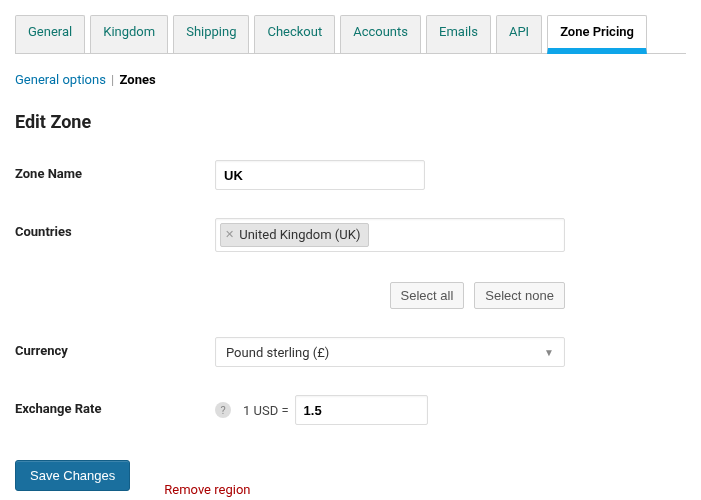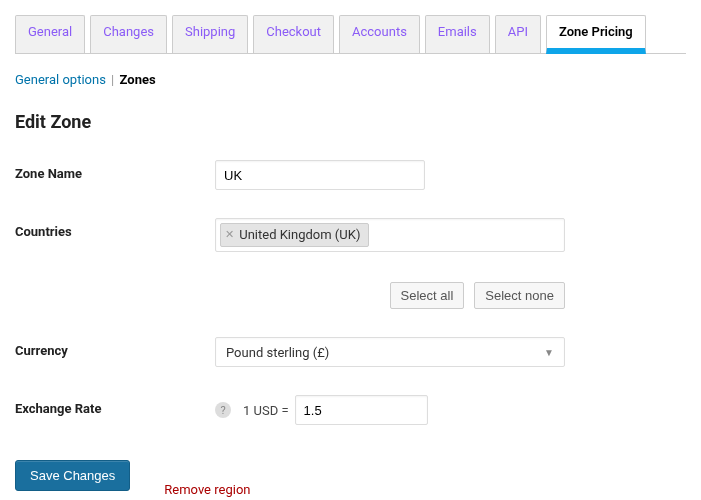--- a/index.html
+++ b/index.html
@@ -22,21 +22,21 @@
     border-bottom: 1px solid #ccc;
     margin-bottom: 18px;
   }
   .tab {
     background: #f1f1f1;
     border: 1px solid #ccc;
     border-bottom: none;
     padding: 7px 12px;
     margin-right: 5px;
     font-size: 13px;
-    color: #8b5cf6;
+    color: #0f766e;
     cursor: pointer;
     line-height: 18px;
     border-radius: 2px 2px 0 0;
   }
   .tab.active {
     background: #fff;
     border-bottom: 6px solid #0ea5e9;
     margin-bottom: -1px;
     color: #000;
     font-weight: 600;
@@ -100,20 +100,21 @@
   }
   input[type=text].txt {
     height: 30px;
     border: 1px solid #ddd;
     border-radius: 2px;
     padding: 0 8px;
     font-size: 13px;
     outline: none;
     background: #fff;
     box-shadow: inset 0 1px 2px rgba(0,0,0,0.05);
+    font-weight: bold;
   }
   .zone-name-input { width: 210px; }
   .rate-input { width: 133px; }
   
   .countries-box {
     width: 350px;
     min-height: 34px;
     border: 1px solid #ddd;
     border-radius: 2px;
     background: #fff;
@@ -200,21 +201,21 @@
   }
   
   .countries-wrap { display: flex; flex-direction: column; gap: 28px; }
 </style>
 </head>
 <body>
 
 <div class="wrap">
   <div class="tabs">
     <div class="tab">General</div>
-    <div class="tab">Changes</div>
+    <div class="tab">Kingdom</div>
     <div class="tab">Shipping</div>
     <div class="tab">Checkout</div>
     <div class="tab">Accounts</div>
     <div class="tab">Emails</div>
     <div class="tab">API</div>
     <div class="tab active">Zone Pricing</div>
   </div>
 
   <div class="subnav">
     <a href="#">General options</a>

